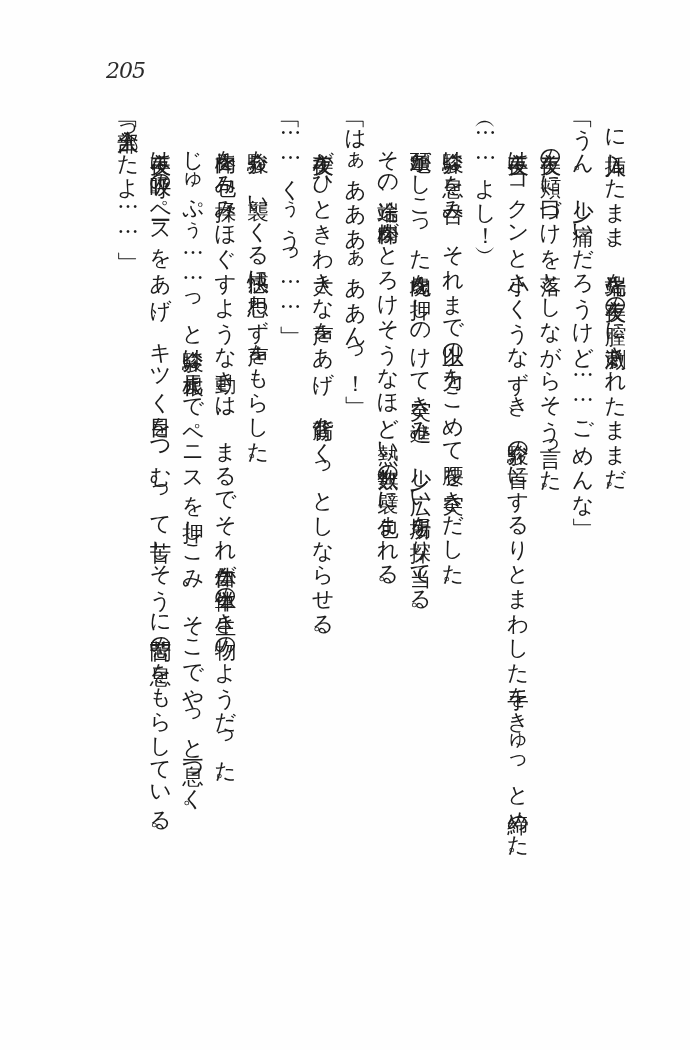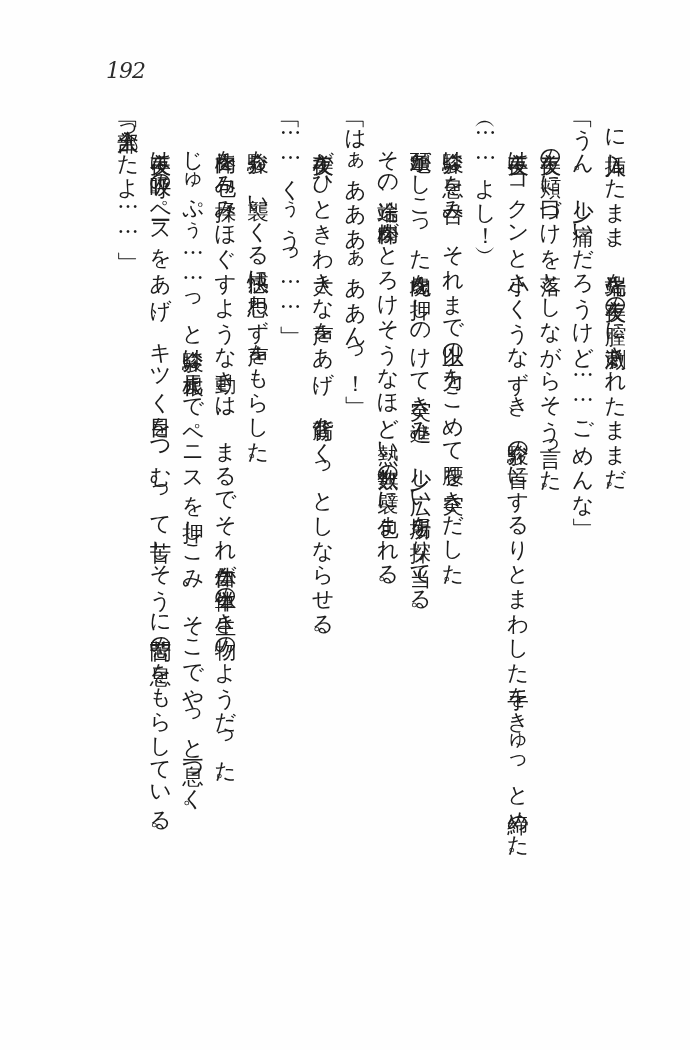--- a/index.html
+++ b/index.html
@@ -48,21 +48,21 @@
   }
   .text-block p.line {
     margin: 0;
     padding: 0;
   }
 </style>
 </head>
 <body>
 
 <div class="page">
-  <div class="page-number">192</div>
+  <div class="page-number">205</div>
   <div class="text-block">
       <p class="line">に挿入したまま、先端を美夜の膣に刺激されたままだ。</p>
       <p class="line">「うん。少し痛いだろうけど……ごめんな」</p>
       <p class="line">　美夜の頬に口づけを落としながらそう言った。</p>
       <p class="line">　美夜はコクンと小さくうなずき、駿介の首にするりとまわした手をきゅっと締めた。</p>
       <p class="line">（……よし！）</p>
       <p class="line">　駿介は息を呑み、それまで以上の力をこめて腰を突きだした。</p>
       <p class="line">　亀頭がしこった肉塊を押しのけて突き進み、少し広い場所を探り当てる。</p>
       <p class="line">　その途端、肉棒がとろけそうなほど熱い無数の襞に包まれる。</p>
       <p class="line">「はぁあああぁああんっ！」</p>

